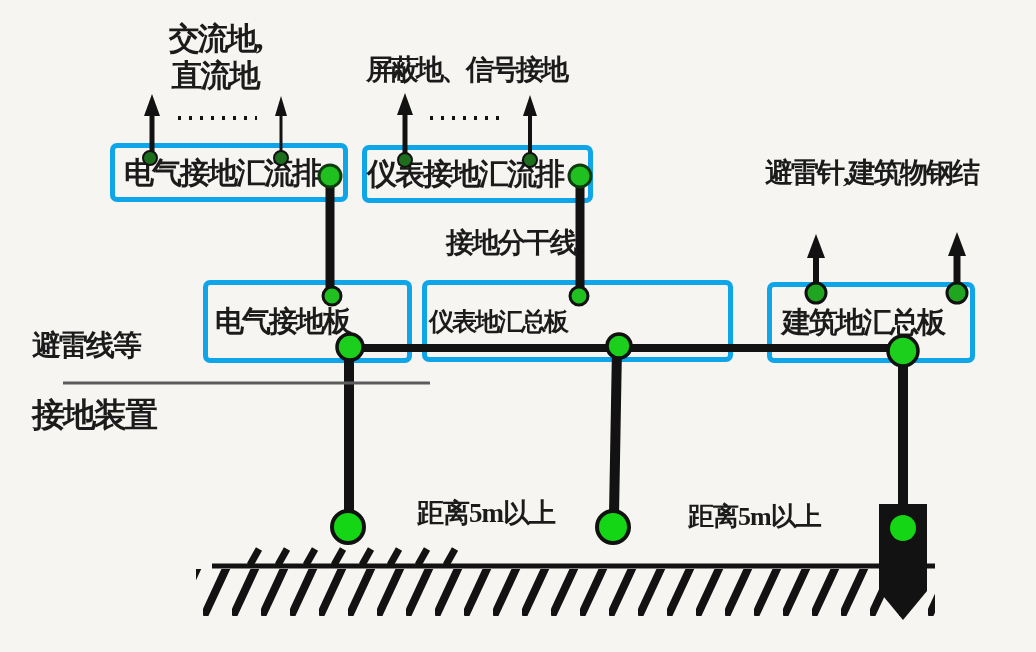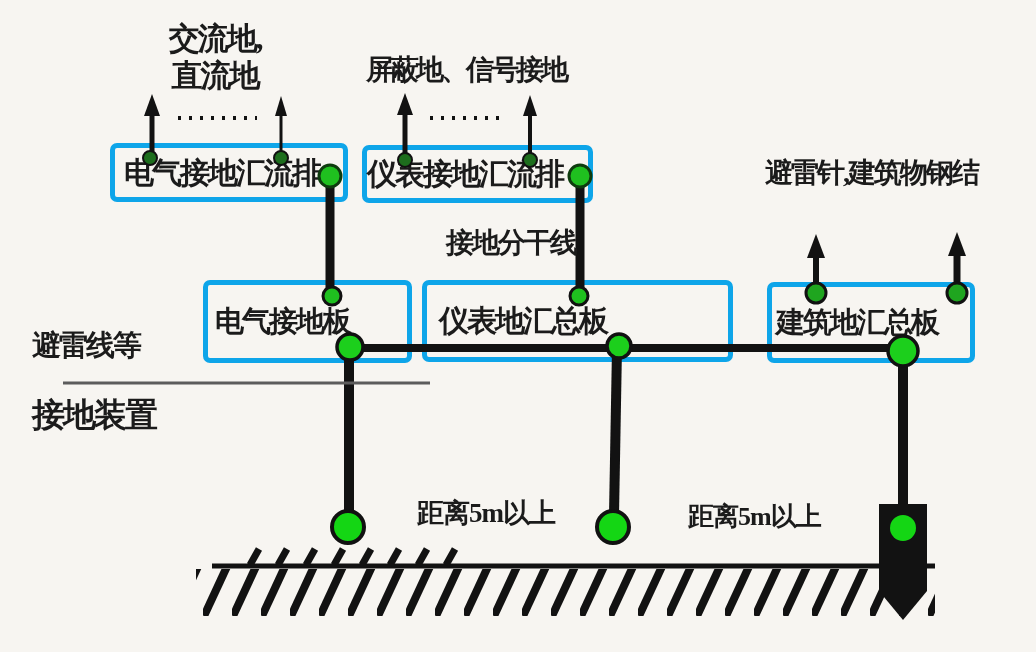--- a/index.html
+++ b/index.html
@@ -16,22 +16,22 @@
   }
   .lbl{
     position:absolute;font-weight:700;letter-spacing:-2px;line-height:1.18;
     white-space:nowrap;
   }
   .lbl.center{text-align:center;}
   svg.layer{position:absolute;left:0;top:0;width:1036px;height:652px;}
   .busbar1{left:110px;top:143px;width:238px;height:59px;padding-left:9px;font-size:30px;}
   .busbar2{left:362px;top:145px;width:231px;height:58px;padding-left:0;font-size:30px;}
   .board1{left:203px;top:280px;width:209px;height:83px;padding-left:7px;font-size:29px;}
-  .board2{left:422px;top:280px;width:311px;height:82px;padding-left:12px;font-size:30px;}
-  .board3{left:767px;top:282px;width:208px;height:81px;padding-left:4px;font-size:29px;}
+  .board2{left:422px;top:280px;width:311px;height:82px;padding-left:2px;font-size:25px;}
+  .board3{left:767px;top:282px;width:208px;height:81px;padding-left:10px;font-size:29px;}
   .acdc{left:150px;top:20px;width:130px;font-size:31px;line-height:1.2;}
   .shield{left:366px;top:53px;font-size:28px;letter-spacing:-3px;}
   .lightning{left:765px;top:156px;width:248px;font-size:28px;line-height:1.22;white-space:normal;}
   .branch{left:400px;top:226px;font-size:28px;margin-left:46px;}
   .conn{left:32px;top:328px;font-size:29px;}
   .device{left:32px;top:396px;font-size:33px;}
   .dist1{left:417px;top:498px;font-size:27px;letter-spacing:-1px;}
   .dist2{left:688px;top:502px;font-size:26px;letter-spacing:-1px;}
 </style>
 </head>

